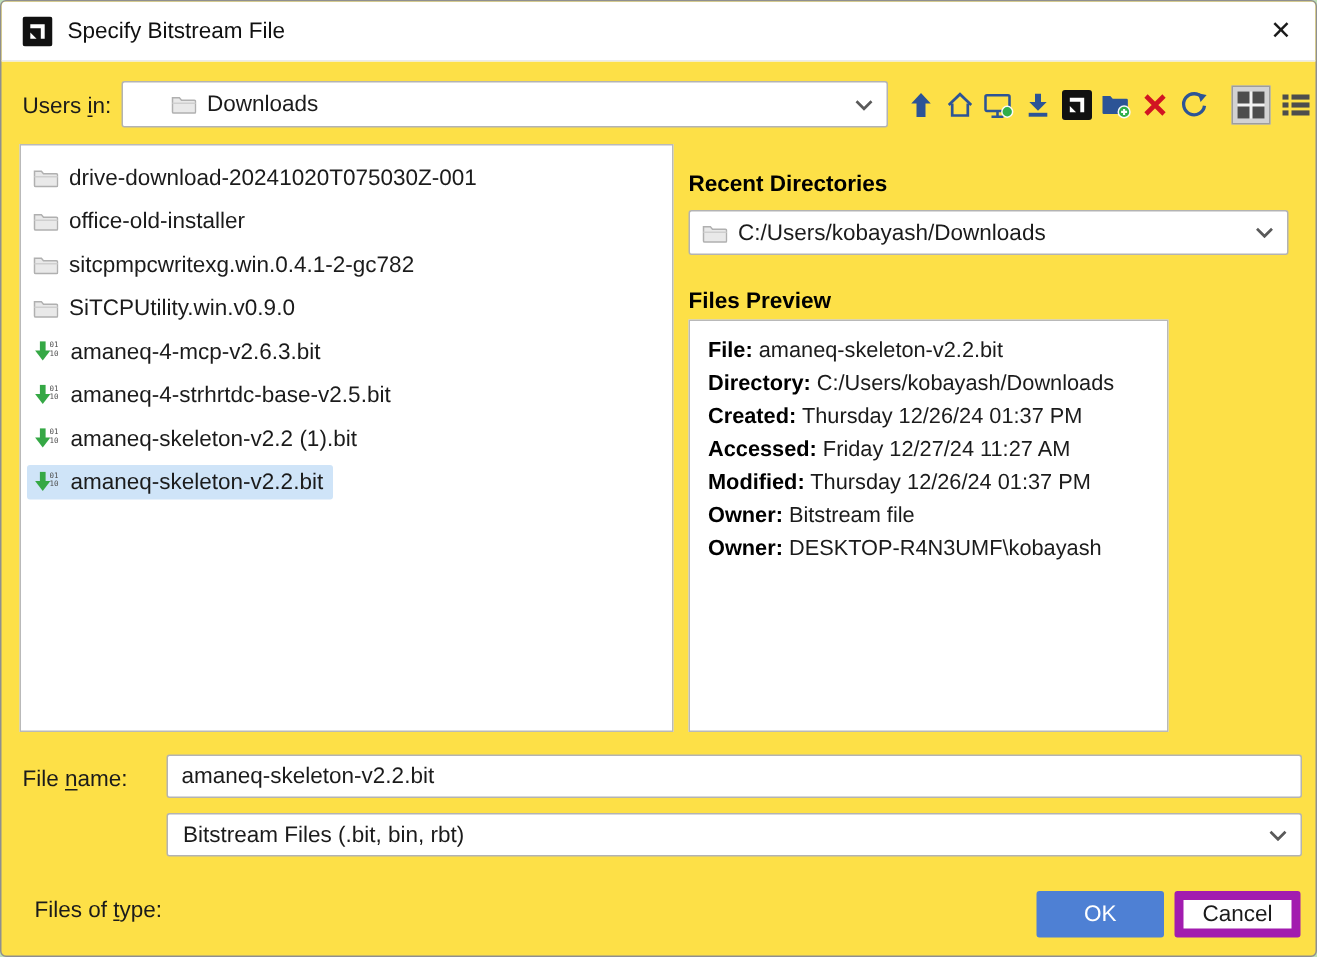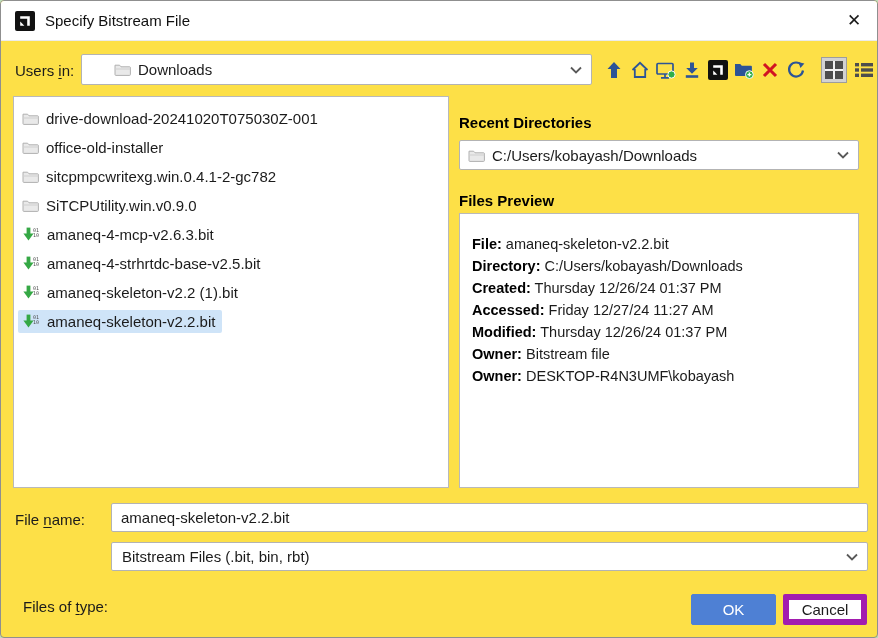--- a/index.html
+++ b/index.html
@@ -65,22 +65,22 @@
     font-size: 15px;
   }
   .frow .inner.selected { background: #cfe4f8; }
   .ficon { flex: 0 0 auto; display: flex; }
   
   .rc-heading { position: absolute; font-size: 15px; font-weight: bold; color: #000; }
   .recent-heading { left: 458px; top: 113px; }
   .recent-combo { position: absolute; left: 458px; top: 139px; width: 400px; height: 30px; }
   .preview-heading { left: 458px; top: 191px; }
   .preview-box {
-    position: absolute; left: 458px; top: 212px; width: 400px; height: 275px;
-    background: #ffffff; border: 1px solid #b9b9b9; padding: 19px 12px;
+    position: absolute; left: 458px; top: 212px; width: 320px; height: 275px;
+    background: #ffffff; border: 1px solid #b9b9b9; padding: 9px 12px;
     font-size: 14.5px; line-height: 22px;
   }
   .preview-box b { color: #000; }
   
   .fname-label { position: absolute; left: 14px; top: 510px; font-size: 15px; }
   .fname-input {
     position: absolute; left: 110px; top: 502px; width: 757px; height: 29px;
     background: #ffffff; border: 1px solid #b3b3b3; border-radius: 2px;
     font-family: "Liberation Sans", sans-serif; font-size: 15px; color: #1b1b1b;
     padding: 0 9px; outline: none;

